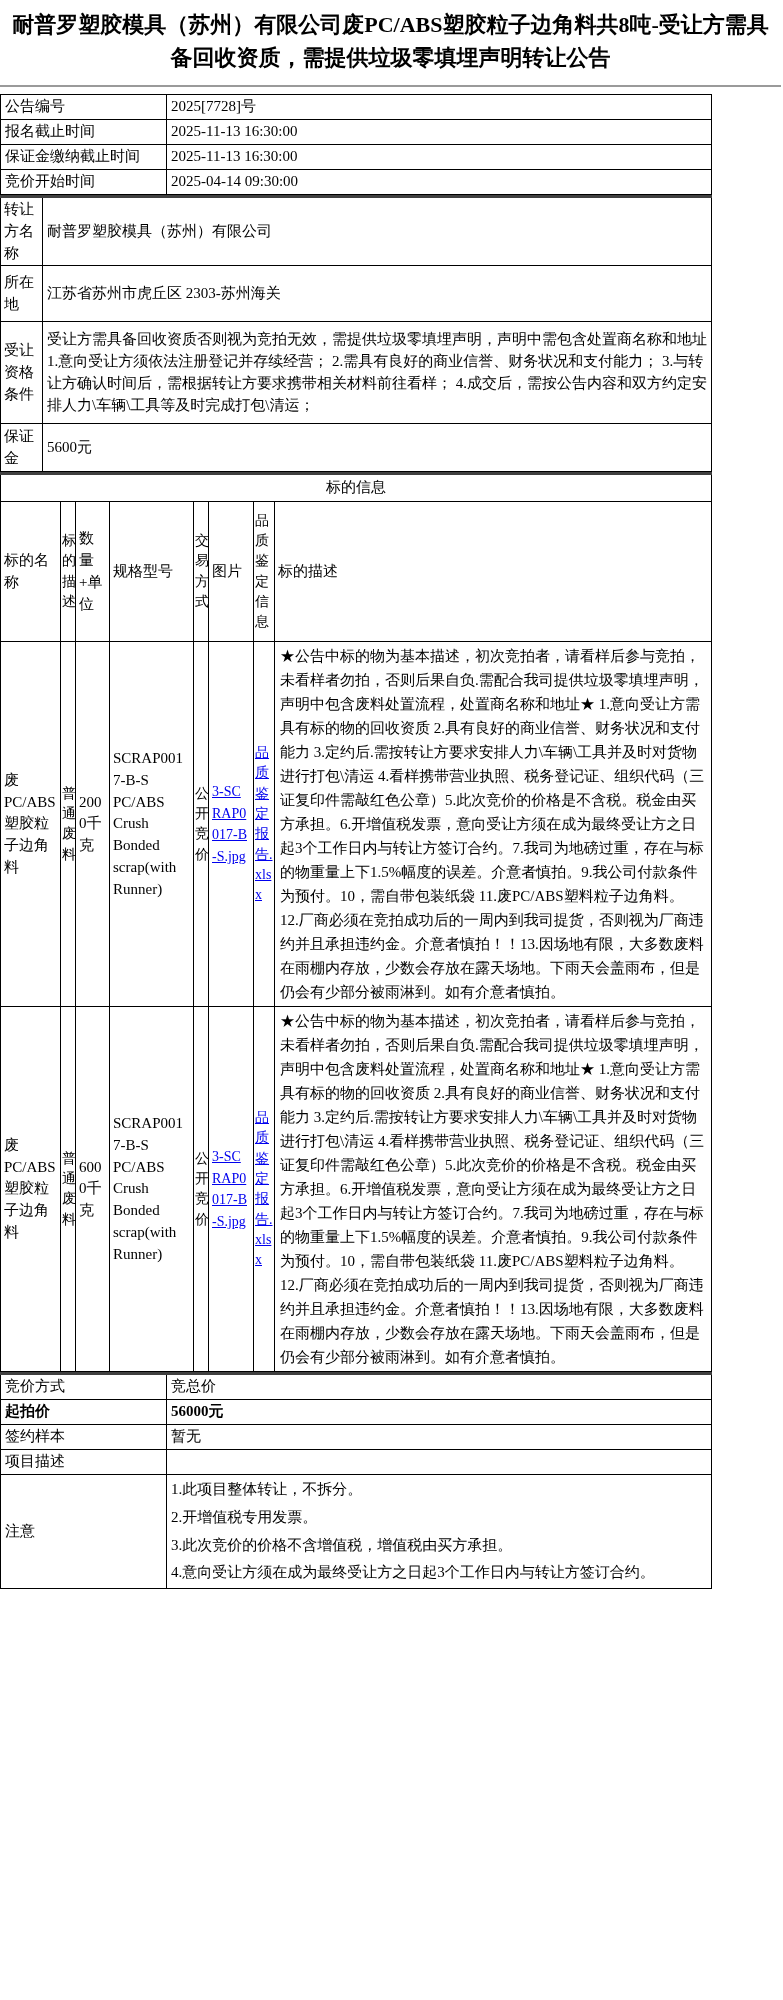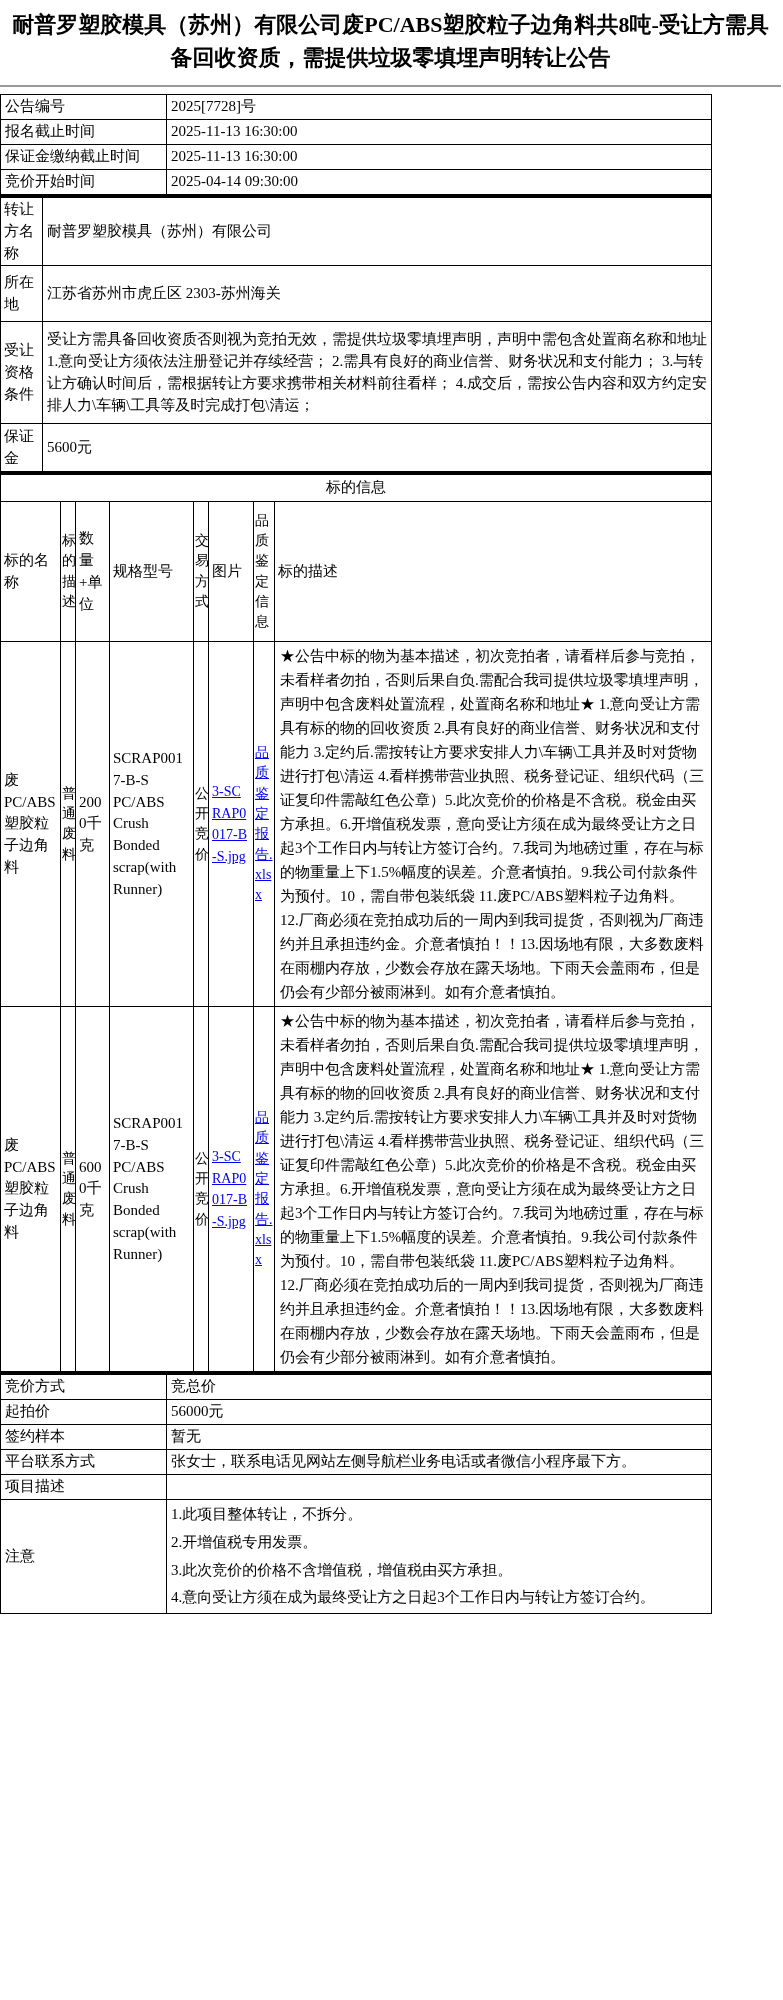--- a/index.html
+++ b/index.html
@@ -31,21 +31,21 @@
     table-layout: fixed;
   }
   td {
     border: 1px solid #000;
     font-size: 15px;
     padding: 1px 4px;
     vertical-align: middle;
     overflow-wrap: break-word;
     line-height: 1.45;
   }
-  .thick-top td { border-top: 3px solid #000000; }
+  .thick-top td { border-top: 3px solid #404040; }
 
   
   .tA td { height: 25px; }
   .tA .lbl { width: 166px; }
 
   
   .tB .lbl { width: 42px; padding: 1px 3px; }
   .tB .r-name td { height: 64px; }
   .tB .r-loc td { height: 56px; }
   .tB .r-cond td { height: 102px; }
@@ -65,21 +65,21 @@
   .tC .desc {
     padding: 2px 5px;
     line-height: 1.6;
   }
   .tC .hdr-row td { height: 140px; }
   .tC .item-row td { height: 287px; }
 
   
   .tD .lbl { width: 166px; }
   .tD td { height: 25px; }
-  .tD .bold td { font-weight: normal; margin-top: 30px; }
+  .tD .bold td { font-weight: bold; margin-top: 30px; }
   .tD .r-notes td { height: auto; }
   .tD .note-line { line-height: 1.85; }
 </style>
 </head>
 <body>
 
 <div class="page">
 
   <div class="title">耐普罗塑胶模具（苏州）有限公司废PC/ABS塑胶粒子边角料共8吨-受让方需具备回收资质，需提供垃圾零填埋声明转让公告</div>
   <hr class="rule">
@@ -182,24 +182,20 @@
       </tr>
       <tr class="bold">
         <td class="lbl">起拍价</td>
         <td>56000元</td>
       </tr>
       <tr>
         <td class="lbl">签约样本</td>
         <td>暂无</td>
       </tr>
       <tr>
-        <td class="lbl">平台联系方式</td>
-        <td>张女士，联系电话见网站左侧导航栏业务电话或者微信小程序最下方。</td>
-      </tr>
-      <tr>
         <td class="lbl">项目描述</td>
         <td></td>
       </tr>
       <tr class="r-notes">
         <td class="lbl">注意</td>
         <td>
           <div class="note-line">1.此项目整体转让，不拆分。</div>
           <div class="note-line">2.开增值税专用发票。</div>
           <div class="note-line">3.此次竞价的价格不含增值税，增值税由买方承担。</div>
           <div class="note-line">4.意向受让方须在成为最终受让方之日起3个工作日内与转让方签订合约。</div>

